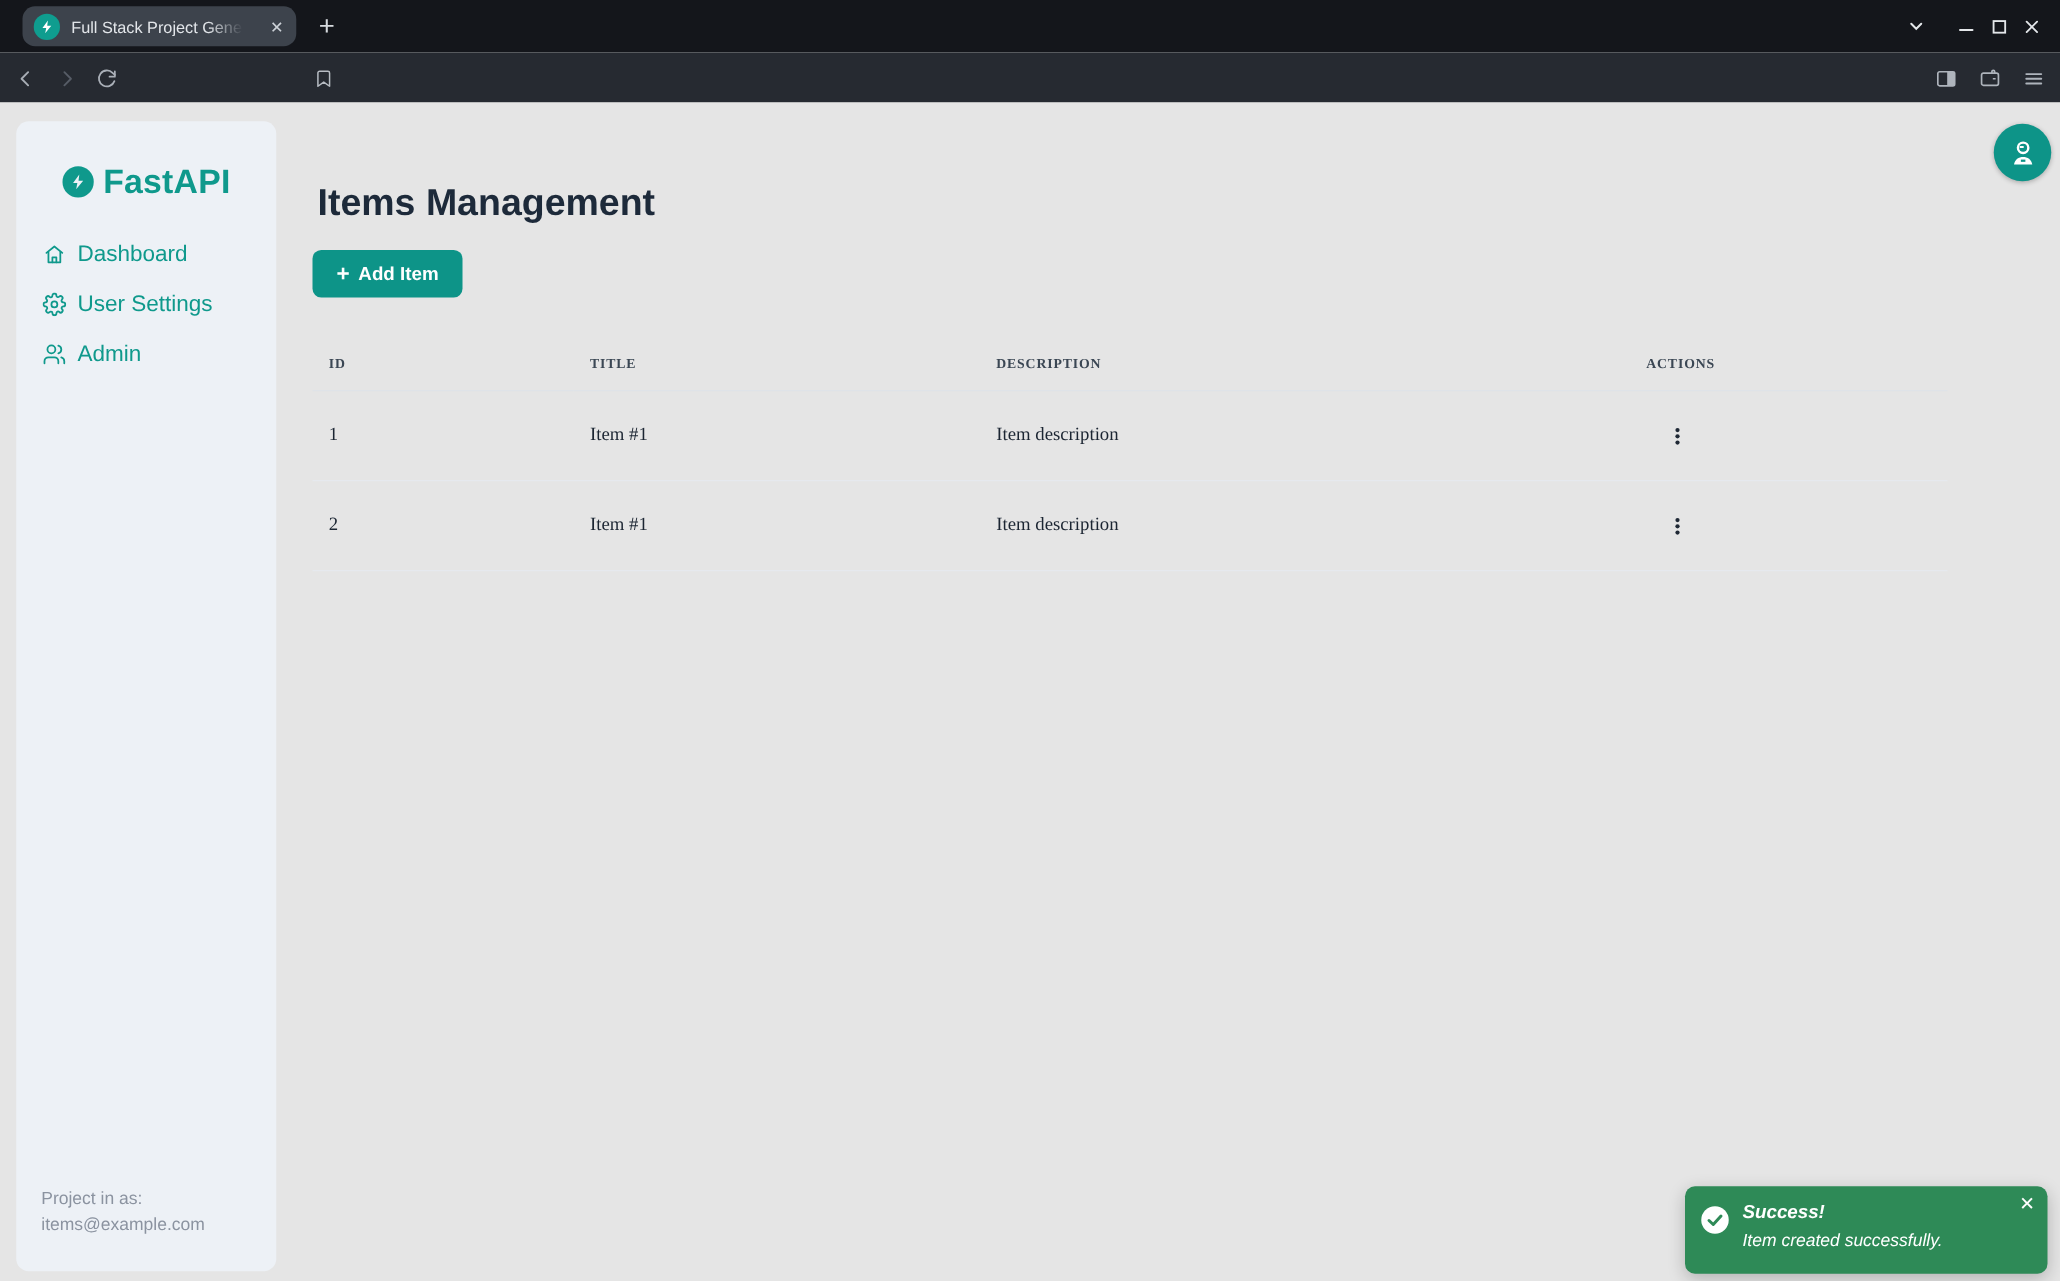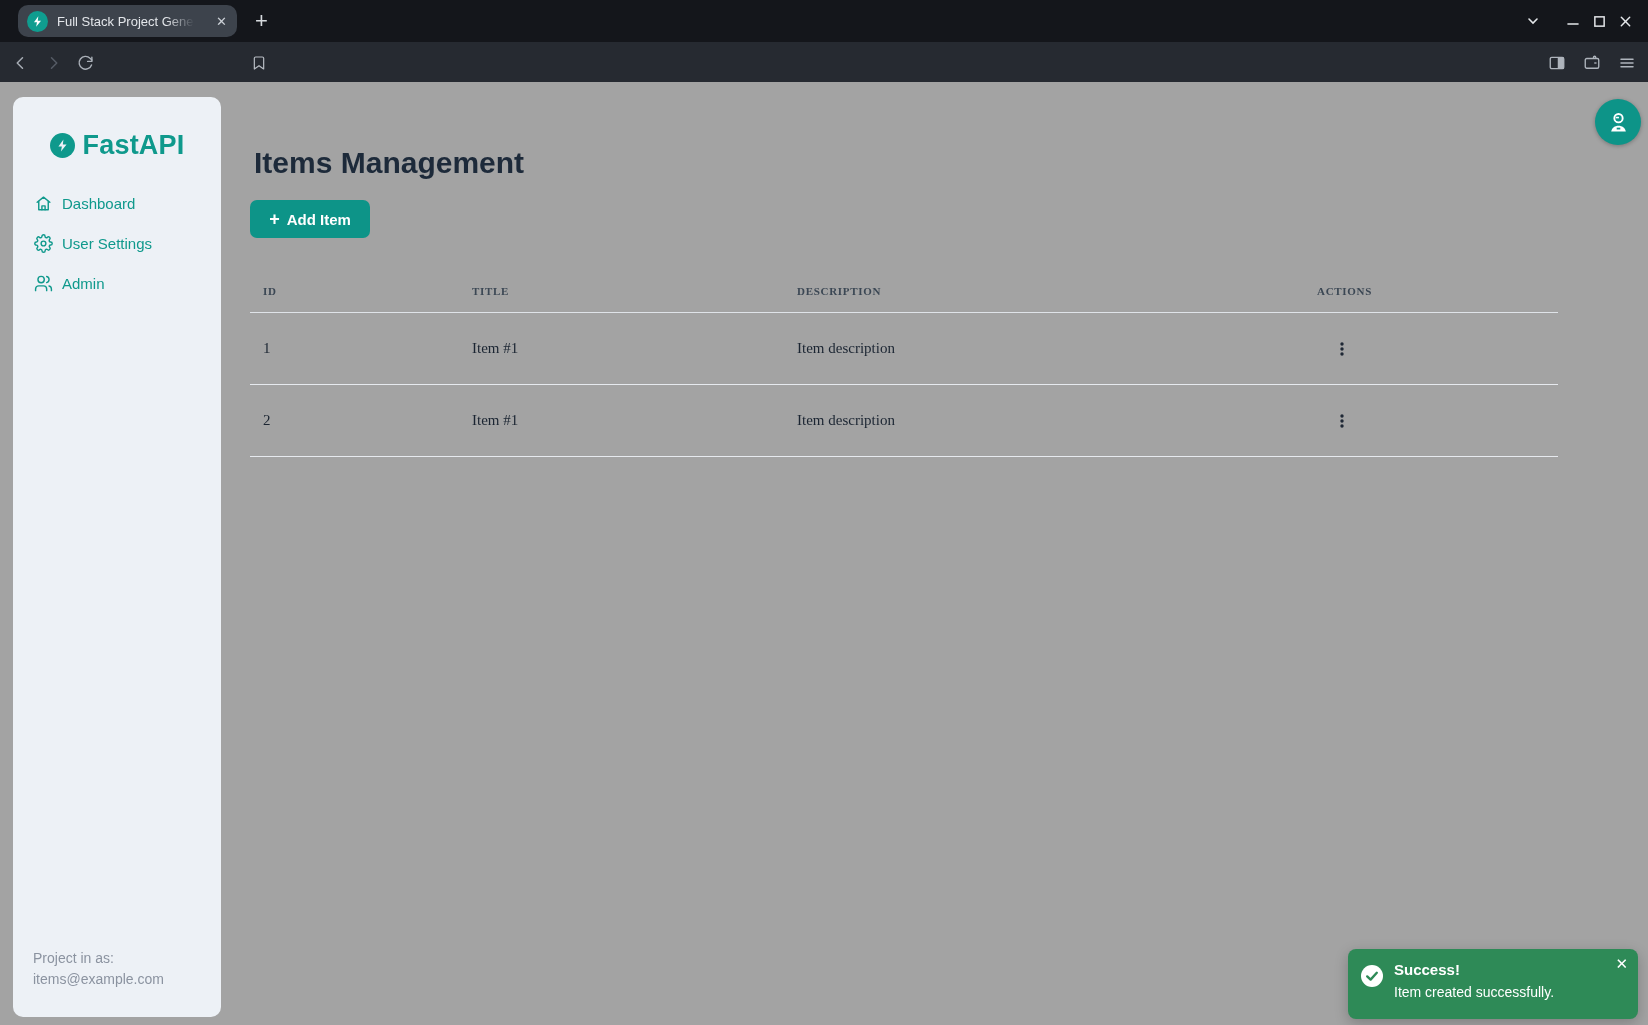--- a/index.html
+++ b/index.html
@@ -42,32 +42,32 @@
   .chip-btn{background:none;border:none;padding:0;display:flex;align-items:center;
     justify-content:center;color:#a7adb6;cursor:pointer;position:relative;}
   .vsep{width:1px;height:16px;background:#3c414a;}
   .badge{position:absolute;top:-5px;right:-6px;min-width:11px;height:11px;border-radius:6px;
     background:#e8502a;color:#fff;font-size:8px;line-height:11px;text-align:center;padding:0 2px;font-weight:700;}
   .toolbar-right{position:absolute;right:8px;top:8px;display:flex;align-items:center;gap:9px;}
   .tr-btn{background:none;border:none;padding:0;width:26px;height:26px;color:#aeb4bc;
     display:flex;align-items:center;justify-content:center;cursor:pointer;}
 
   
-  .viewport{position:absolute;left:0;top:82px;right:0;bottom:0;background:#a3a3a3;}
+  .viewport{position:absolute;left:0;top:82px;right:0;bottom:0;background:#e5e5e5;}
 
   .sidebar{position:absolute;left:13px;top:15px;width:208px;height:920px;background:#edf1f6;
     border-radius:10px;}
   .logo{position:absolute;left:0;right:0;top:33px;display:flex;align-items:center;
     justify-content:center;gap:8px;color:#0f998c;}
   .logo-bolt{width:25px;height:25px;border-radius:50%;background:#0f998c;display:flex;
     align-items:center;justify-content:center;}
   .logo-text{font-size:27px;font-weight:600;letter-spacing:.2px;}
   .nav-list{position:absolute;left:15px;right:14px;top:86px;}
   .nav-item{height:40px;display:flex;align-items:center;gap:9px;padding:0 6px;border-radius:10px;
-    color:#0f998c;font-size:15px;cursor:pointer;text-align:right;}
+    color:#0f998c;font-size:18px;cursor:pointer;text-align:right;}
   .nav-item.active{background:#dce3ee;}
   .nav-icon{width:19px;height:19px;flex:0 0 auto;display:flex;align-items:center;justify-content:center;}
   .sidebar-footer{position:absolute;left:20px;top:851px;font-size:14px;line-height:21px;color:#8b93a0;}
 
   .page-title{position:absolute;left:238px;top:48px;margin:16px;font-size:30px;line-height:34px;
     font-weight:700;color:#1d2a3a;}
   .add-btn{position:absolute;left:250px;top:118px;width:120px;height:38px;background:#0d9488;
     color:#fff;border:none;border-radius:7px;font-size:15px;font-weight:700;display:flex;
     align-items:center;justify-content:center;gap:7px;cursor:pointer;font-family:inherit;}
   .add-plus{font-size:18px;font-weight:700;line-height:1;}
@@ -82,21 +82,21 @@
   .kebab{margin-left:12px;width:26px;height:30px;background:none;border:none;padding:0;
     display:flex;align-items:center;justify-content:center;cursor:pointer;color:#1f2835;}
 
   .avatar{position:absolute;left:1595px;top:17px;width:46px;height:46px;border-radius:50%;
     background:#0d9488;border:none;padding:0;display:flex;align-items:center;justify-content:center;
     box-shadow:0 1px 4px rgba(0,0,0,.28);cursor:pointer;}
 
   .toast{position:absolute;left:1348px;top:867px;width:290px;height:70px;background:#2e8a57;
     border-radius:8px;box-shadow:0 4px 14px rgba(0,0,0,.22);color:#fff;}
   .toast-check{position:absolute;left:12px;top:15px;}
-  .toast-body{position:absolute;left:46px;top:10px;right:30px;}
+  .toast-body{position:absolute;left:46px;top:10px;right:30px;font-style:italic;}
   .toast-title{font-size:15px;font-weight:700;line-height:22px;}
   .toast-msg{font-size:14px;line-height:22px;}
   .toast-close{position:absolute;right:6px;top:3px;background:none;border:none;color:#fff;
     font-size:15px;padding:4px;cursor:pointer;line-height:1;}
 </style>
 </head>
 <body>
 
 <div class="screen">
 

